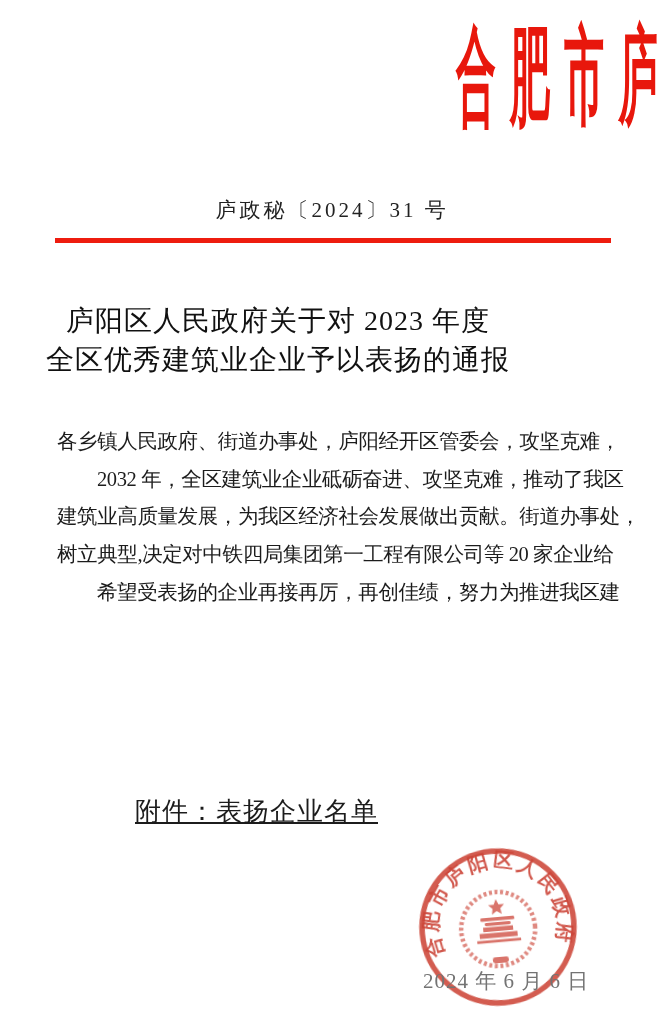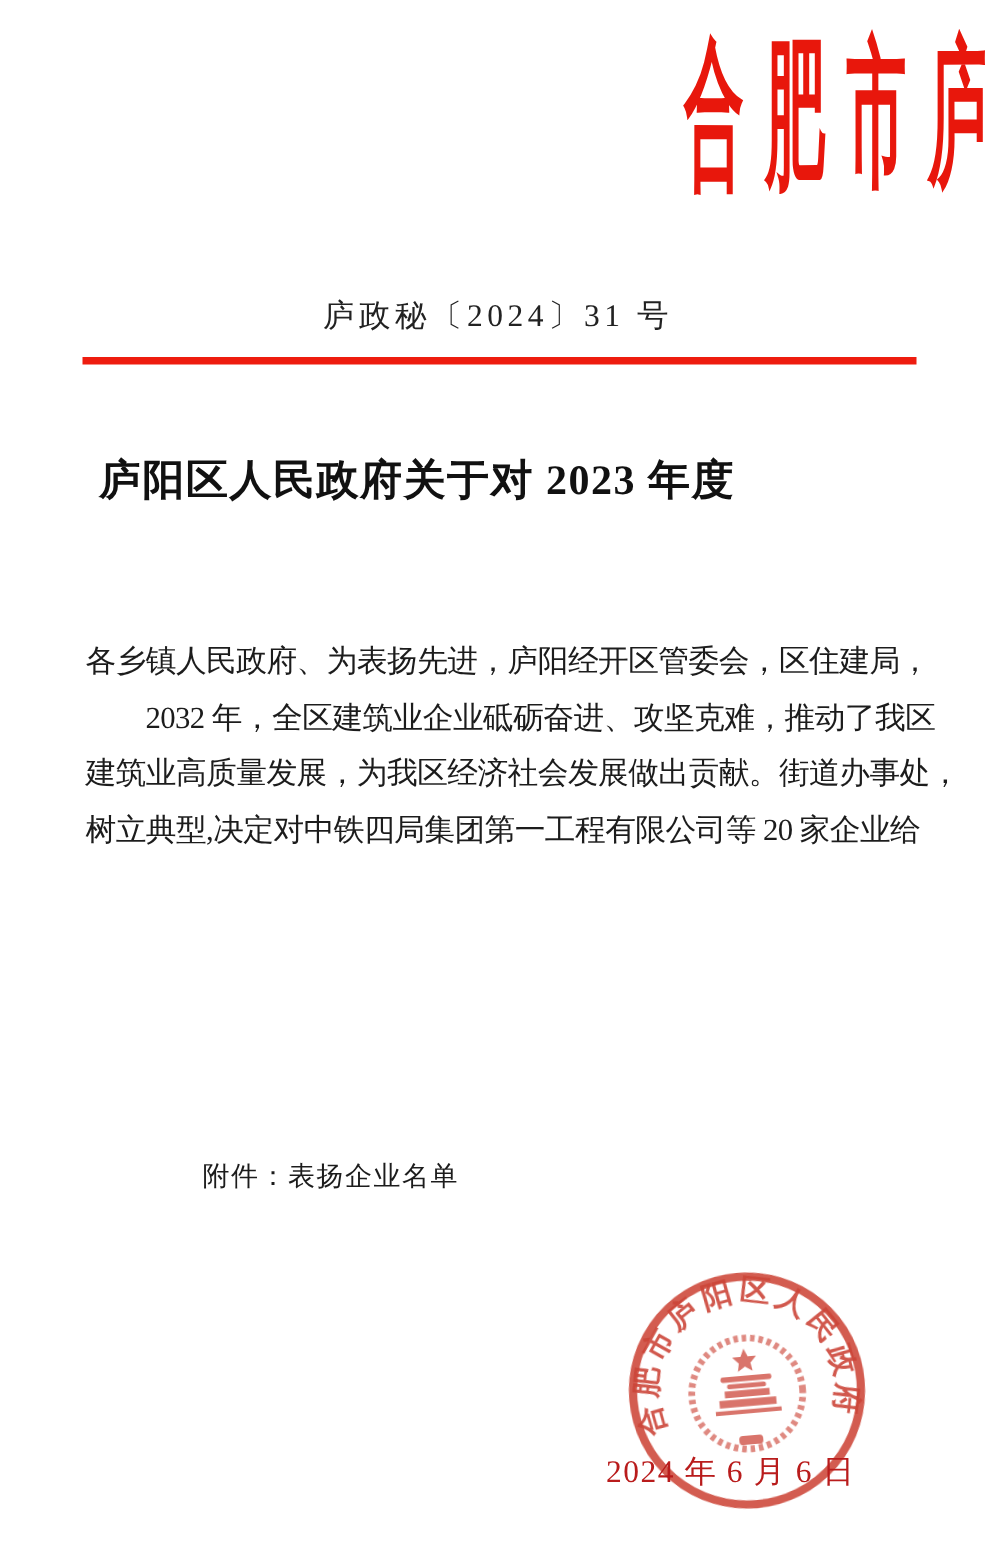--- a/index.html
+++ b/index.html
@@ -38,75 +38,77 @@
   
   .red-divider{
     position:absolute;top:238px;left:55px;
     width:556px;height:4.5px;
     background:#ee1c0f;
   }
   
   .title{
     position:absolute;top:301px;left:0;width:556px;
     text-align:center;
-    font-size:28px;font-weight:bold;
+    font-size:28px;font-weight:normal;
     line-height:39px;letter-spacing:1px;
     color:#111;
   }
   
   .body-text{
     position:absolute;top:423px;left:57px;width:556px;
     font-size:20.5px;line-height:37.7px;
     letter-spacing:-0.4px;
     color:#1c1c1c;
   }
   .bl{white-space:nowrap;height:37.7px;}
   .bl.ind{padding-left:40px;}
   
   .attachment{
-    position:absolute;top:772px;left:135px;
-    font-size:18px;letter-spacing:1px;
-    color:#1c1c1c;white-space:nowrap;
+    position:absolute;top:794px;left:135px;
+    font-size:26px;letter-spacing:1px;
+    color:#1c1c1c;white-space:nowrap;text-decoration:underline;
   }
   
   .seal{
     position:absolute;left:410px;top:839px;
     transform:rotate(-5deg);
     filter:blur(0.3px);
     opacity:0.92;
   }
   
   .issue-date{
-    position:absolute;top:967px;left:404px;
+    position:absolute;top:967px;left:423px;
     font-size:21px;letter-spacing:1px;
-    color:#b91c1c;white-space:nowrap;
+    color:#737373;white-space:nowrap;
   }
 </style>
 </head>
 <body>
 
 <div class="page">
 
   <div class="header-wrap">
     <span class="header-inner">合肥市庐阳区人民政府文件</span>
   </div>
 
   <div class="doc-number">庐政秘〔2024〕31 号</div>
 
   <div class="red-divider"></div>
 
   <div class="title">
     <div>庐阳区人民政府关于对 2023 年度</div>
+    <div>全区优秀建筑业企业予以表扬的通报</div>
   </div>
 
   <div class="body-text">
-    <div class="bl">各乡镇人民政府、为表扬先进，庐阳经开区管委会，区住建局，</div>
+    <div class="bl">各乡镇人民政府、街道办事处，庐阳经开区管委会，攻坚克难，</div>
     <div class="bl ind">2032 年，全区建筑业企业砥砺奋进、攻坚克难，推动了我区</div>
     <div class="bl">建筑业高质量发展，为我区经济社会发展做出贡献。街道办事处，</div>
     <div class="bl">树立典型,决定对中铁四局集团第一工程有限公司等 20 家企业给</div>
+    <div class="bl ind">希望受表扬的企业再接再厉，再创佳绩，努力为推进我区建</div>
   </div>
 
   <div class="attachment">附件：表扬企业名单</div>
 
   <svg class="seal" width="176" height="176" viewBox="0 0 176 176">
     <defs>
       <path id="sealArc" d="M 39.5 123.3 A 60 60 0 1 1 136.5 123.3" fill="none"></path>
     </defs>
     <circle cx="88" cy="88" r="76" fill="none" stroke="#c83527" stroke-width="5.5" opacity="0.88"></circle>
     <text font-size="20" font-weight="bold" fill="#c83527" opacity="0.9" letter-spacing="3.5" font-family="Liberation Serif, DejaVu Serif, serif">

